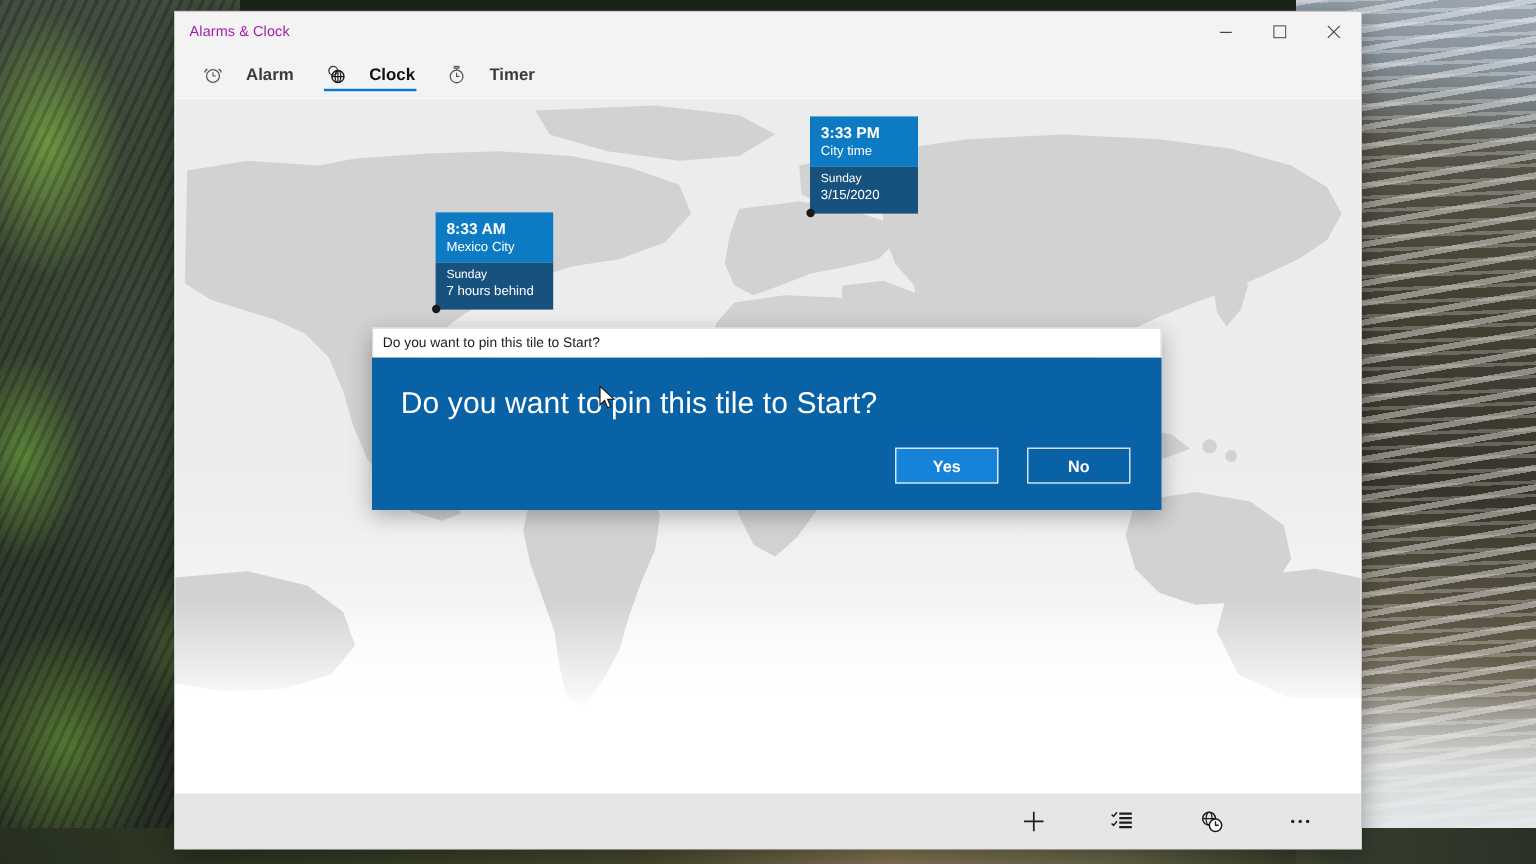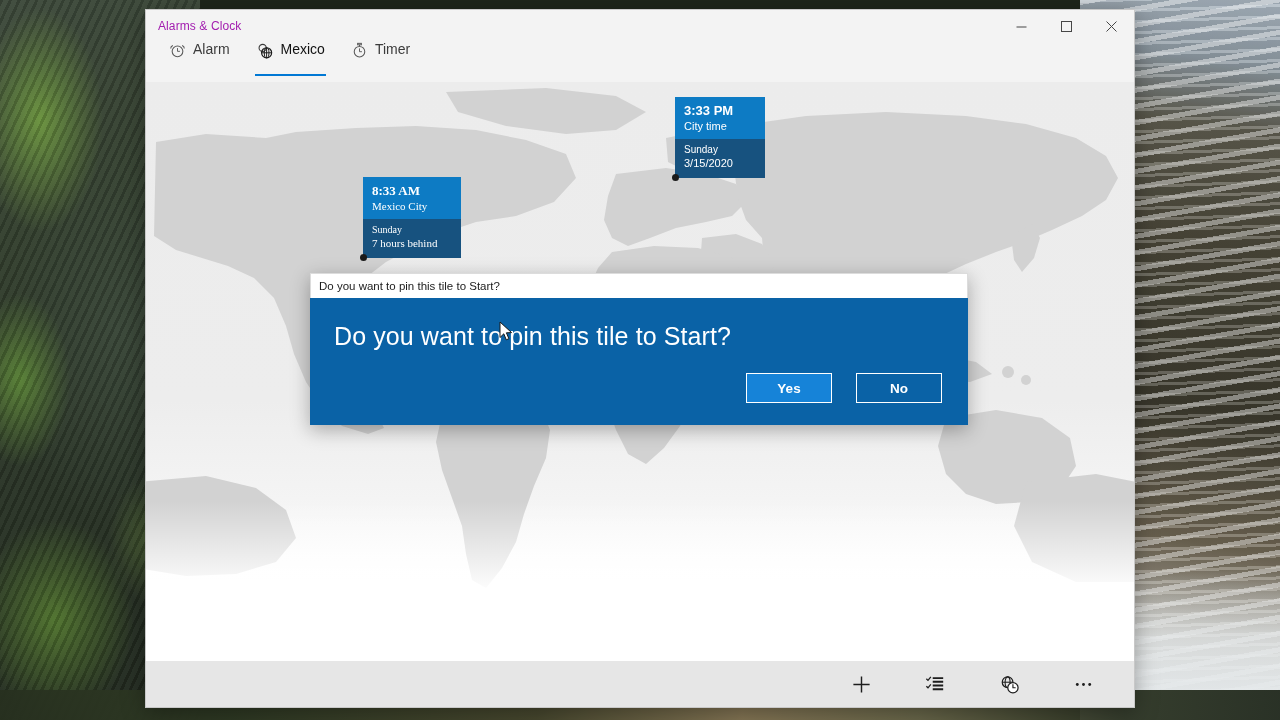--- a/index.html
+++ b/index.html
@@ -74,22 +74,22 @@
     color: #464646; cursor: default;
   }
   .winbtn svg { display:block; }
 
   
   .tabstrip {
     height: 40px; background: #f3f3f3; display: flex; align-items: stretch;
     padding-left: 10px; flex: 0 0 40px;
   }
   .tab {
-    display: flex; gap: 7px; padding: 0 13px;
-    position: relative; cursor: default; color: #3b3b3b; font-size: 14px;
+    display: flex; align-items: center; gap: 19px; padding: 0 13px;
+    position: relative; cursor: default; color: #3b3b3b; font-size: 14px; font-weight: bold;
   }
   .tab .tab-label { line-height: 1; }
   .tab.active { color: #111; }
   .tab.active .tab-underline {
     position: absolute; left: 12px; right: 12px; bottom: 6px; height: 2px; background: #0078d4;
   }
   .tab svg { display:block; }
 
   
   .mapbody { position: relative; flex: 1 1 auto; overflow: hidden; background: #ffffff; }
@@ -200,21 +200,21 @@
         <span class="tab-label">Alarm</span>
       </div>
 
       <div class="tab active">
         <svg width="18" height="18" viewBox="0 0 20 20">
           <circle cx="7.4" cy="6.6" r="4.0" fill="none" stroke="#3b3b3b" stroke-width="1.2"></circle>
           <circle cx="11.8" cy="12" r="5.6" fill="none" stroke="#1b1b1b" stroke-width="1.3"></circle>
           <path d="M6.2 12 L17.4 12 M11.8 6.4 L11.8 17.6" stroke="#1b1b1b" stroke-width="1.1"></path>
           <ellipse cx="11.8" cy="12" rx="2.6" ry="5.6" fill="none" stroke="#1b1b1b" stroke-width="1.1"></ellipse>
         </svg>
-        <span class="tab-label">Mexico</span>
+        <span class="tab-label">Clock</span>
         <span class="tab-underline"></span>
       </div>
 
       <div class="tab">
         <svg width="17" height="17" viewBox="0 0 20 20">
           <circle cx="10" cy="11.4" r="6.2" fill="none" stroke="#5a5a5a" stroke-width="1.25"></circle>
           <rect x="7.8" y="1.6" width="4.4" height="1.7" fill="none" stroke="#5a5a5a" stroke-width="1.2"></rect>
           <path d="M10 3.3 L10 5.2" stroke="#5a5a5a" stroke-width="1.2"></path>
           <path d="M10 8 L10 11.4 L12.4 11.4" fill="none" stroke="#5a5a5a" stroke-width="1.1" stroke-linecap="round"></path>
         </svg>
@@ -294,21 +294,21 @@
           <path d="M952 408 L966 400 L972 416 L962 432 L952 424 Z"></path>
 
           <path d="M-10 400 L60 394 L110 406 L140 428 L150 456 L130 480 L90 492
                    L40 494 L-10 486 Z"></path>
           <path d="M880 400 L950 392 L1000 402 L1000 500 L930 500 L886 480 L868 444 Z"></path>
         </g>
       </svg>
 
       <div class="map-fade"></div>
 
-      <div class="clock-tile" style="left:217px; top:95px; width:98px;font-family:Liberation Serif, serif;">
+      <div class="clock-tile" style="left:217px; top:95px; width:98px;">
         <div class="tile-top">
           <div class="tile-time">8:33 AM</div>
           <div class="tile-name">Mexico City</div>
         </div>
         <div class="tile-bot">
           <div class="tile-day">Sunday</div>
           <div class="tile-sub">7 hours behind</div>
           <span class="tile-dot"></span>
         </div>
       </div>

